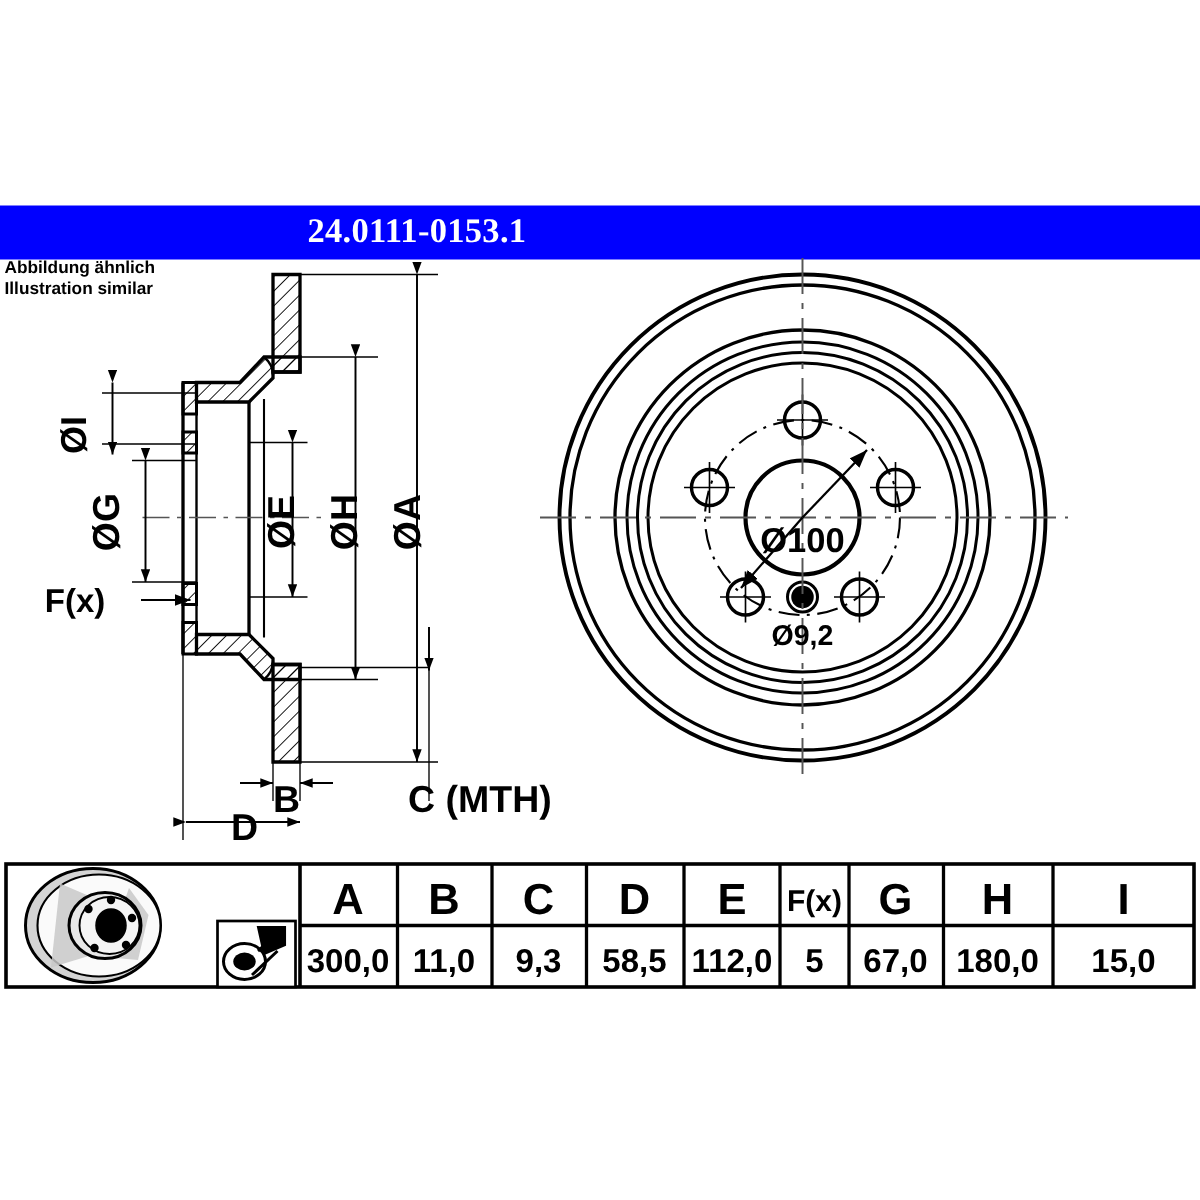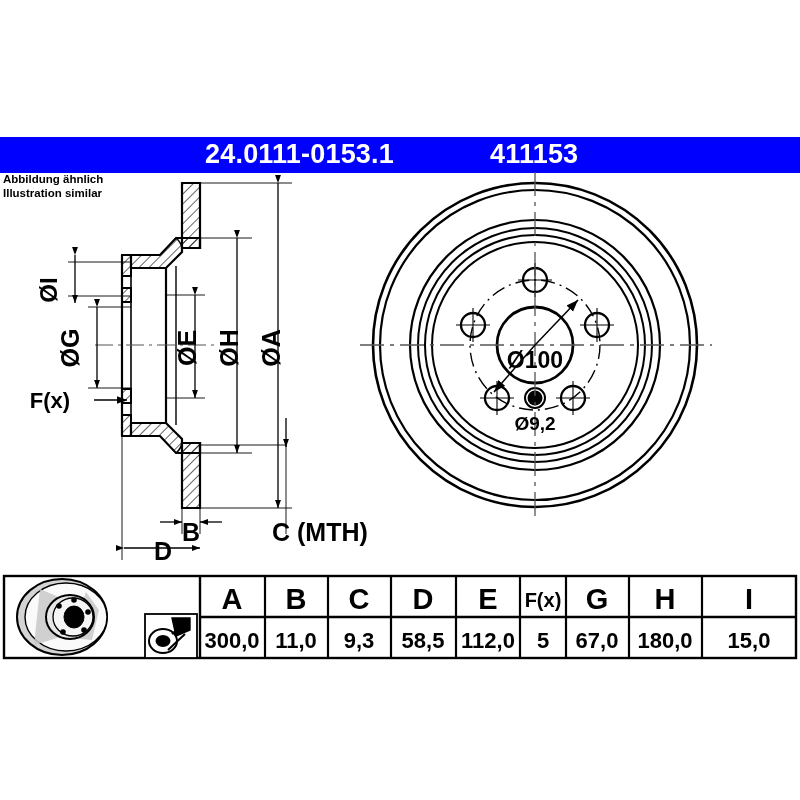--- a/index.html
+++ b/index.html
@@ -1,35 +1,34 @@
 <!DOCTYPE html>
 <html><head>
 <meta charset="utf-8">
 <style>
   html,body{margin:0;padding:0;background:#ffffff;}
   body{width:800px;height:800px;font-family:"Liberation Sans",sans-serif;position:relative;overflow:hidden;}
   #stage{position:absolute;left:0;top:0;width:800px;height:800px;}
   .banner{position:absolute;left:0;top:137px;width:800px;height:36px;background:#0000ff;}
   .banner-text{position:absolute;top:137px;height:36px;line-height:34px;color:#ffffff;
-      font-weight:bold;font-size:27px;letter-spacing:0.2px;font-family:Liberation Sans, sans-serif;}
+      font-weight:bold;font-size:23px;letter-spacing:0.2px;font-family:Liberation Serif, serif;}
   #partno{left:205px;}
   #refno{left:490px;}
   .note{position:absolute;left:3px;top:172px;font-size:11.5px;font-weight:bold;color:#000;
       line-height:14px;font-family:"Liberation Sans",sans-serif;}
   svg{position:absolute;left:0;top:0;}
   text{font-family:"Liberation Sans",sans-serif;font-weight:bold;fill:#000;}
 </style>
 </head>
 <body>
 
 <div id="stage">
 
   <div class="banner"></div>
   <div class="banner-text" id="partno">24.0111-0153.1</div>
-  <div class="banner-text" id="refno">411153</div>
 
   <div class="note">
     <div>Abbildung ähnlich</div>
     <div>Illustration similar</div>
   </div>
 
   <svg width="800" height="800" viewBox="0 0 800 800">
     <defs>
       <pattern id="hatch" width="7" height="7" patternTransform="rotate(45)" patternUnits="userSpaceOnUse">
         <line x1="0" y1="0" x2="0" y2="7" stroke="#000" stroke-width="1.2"></line>

